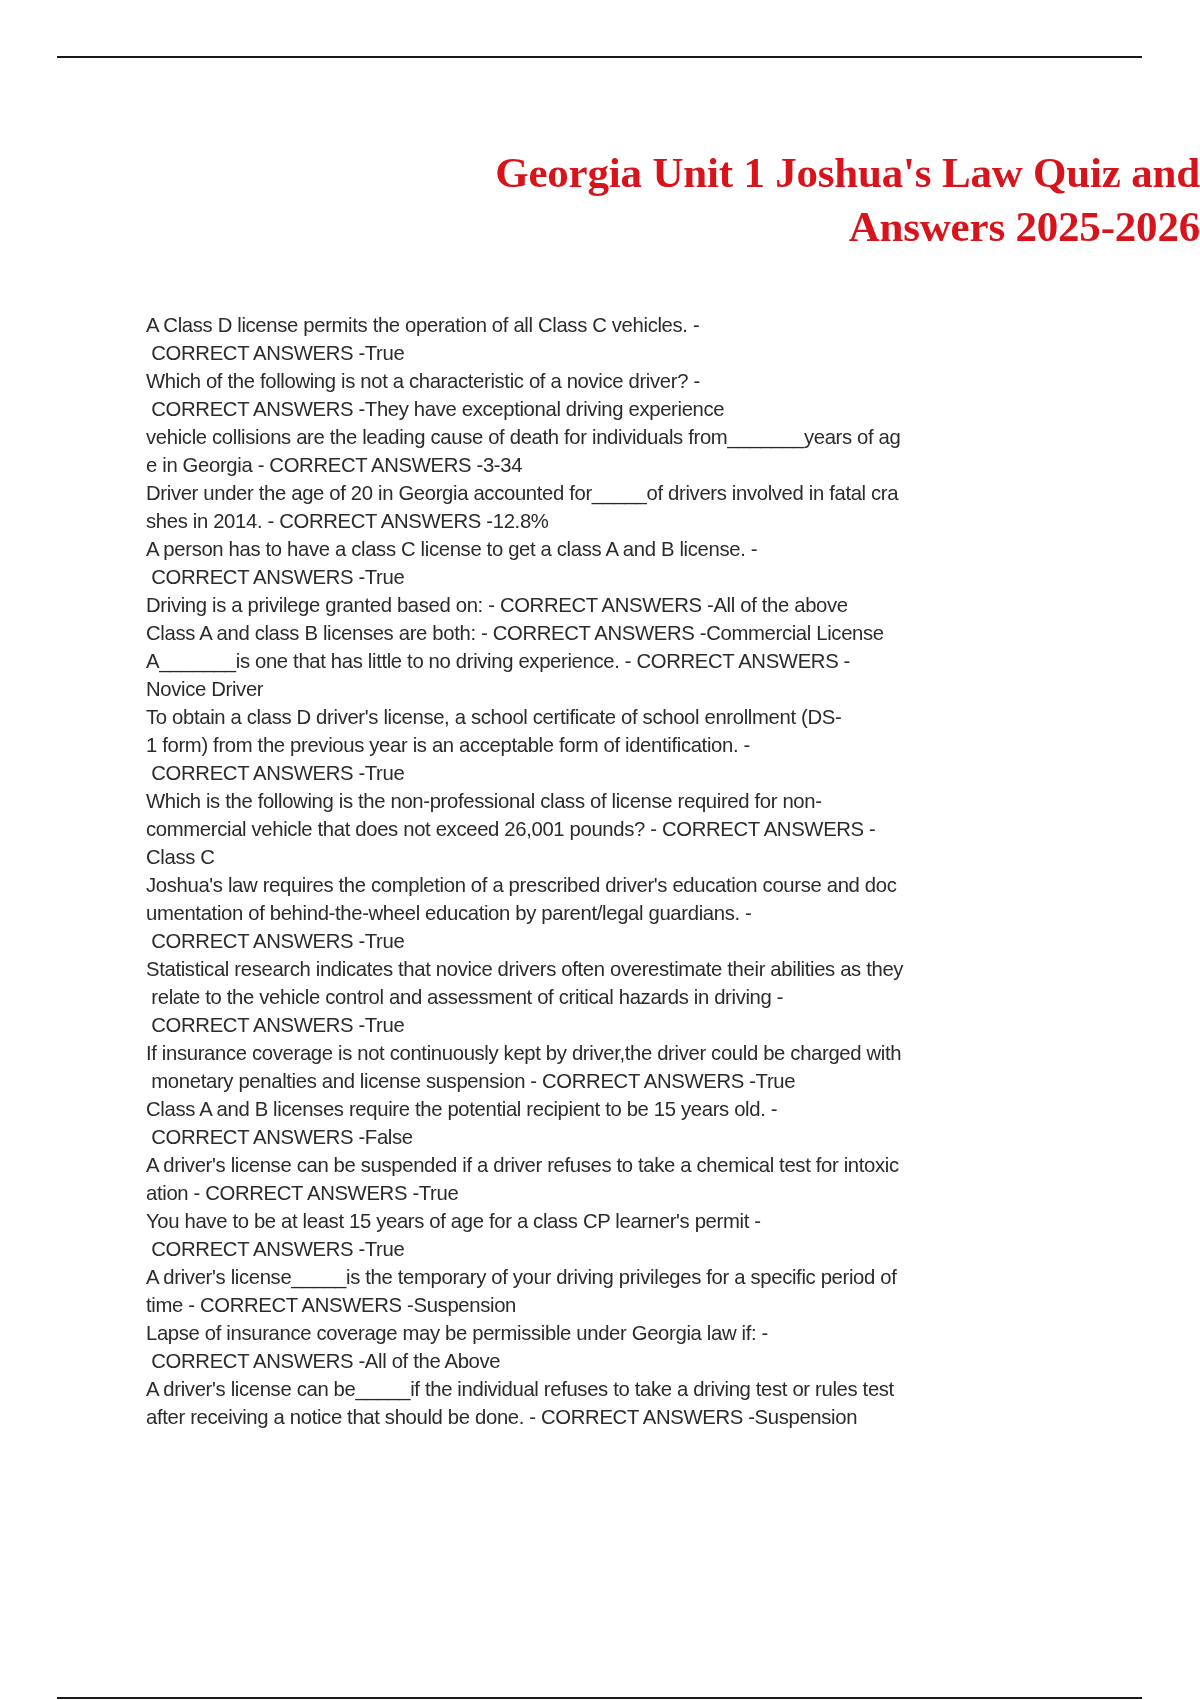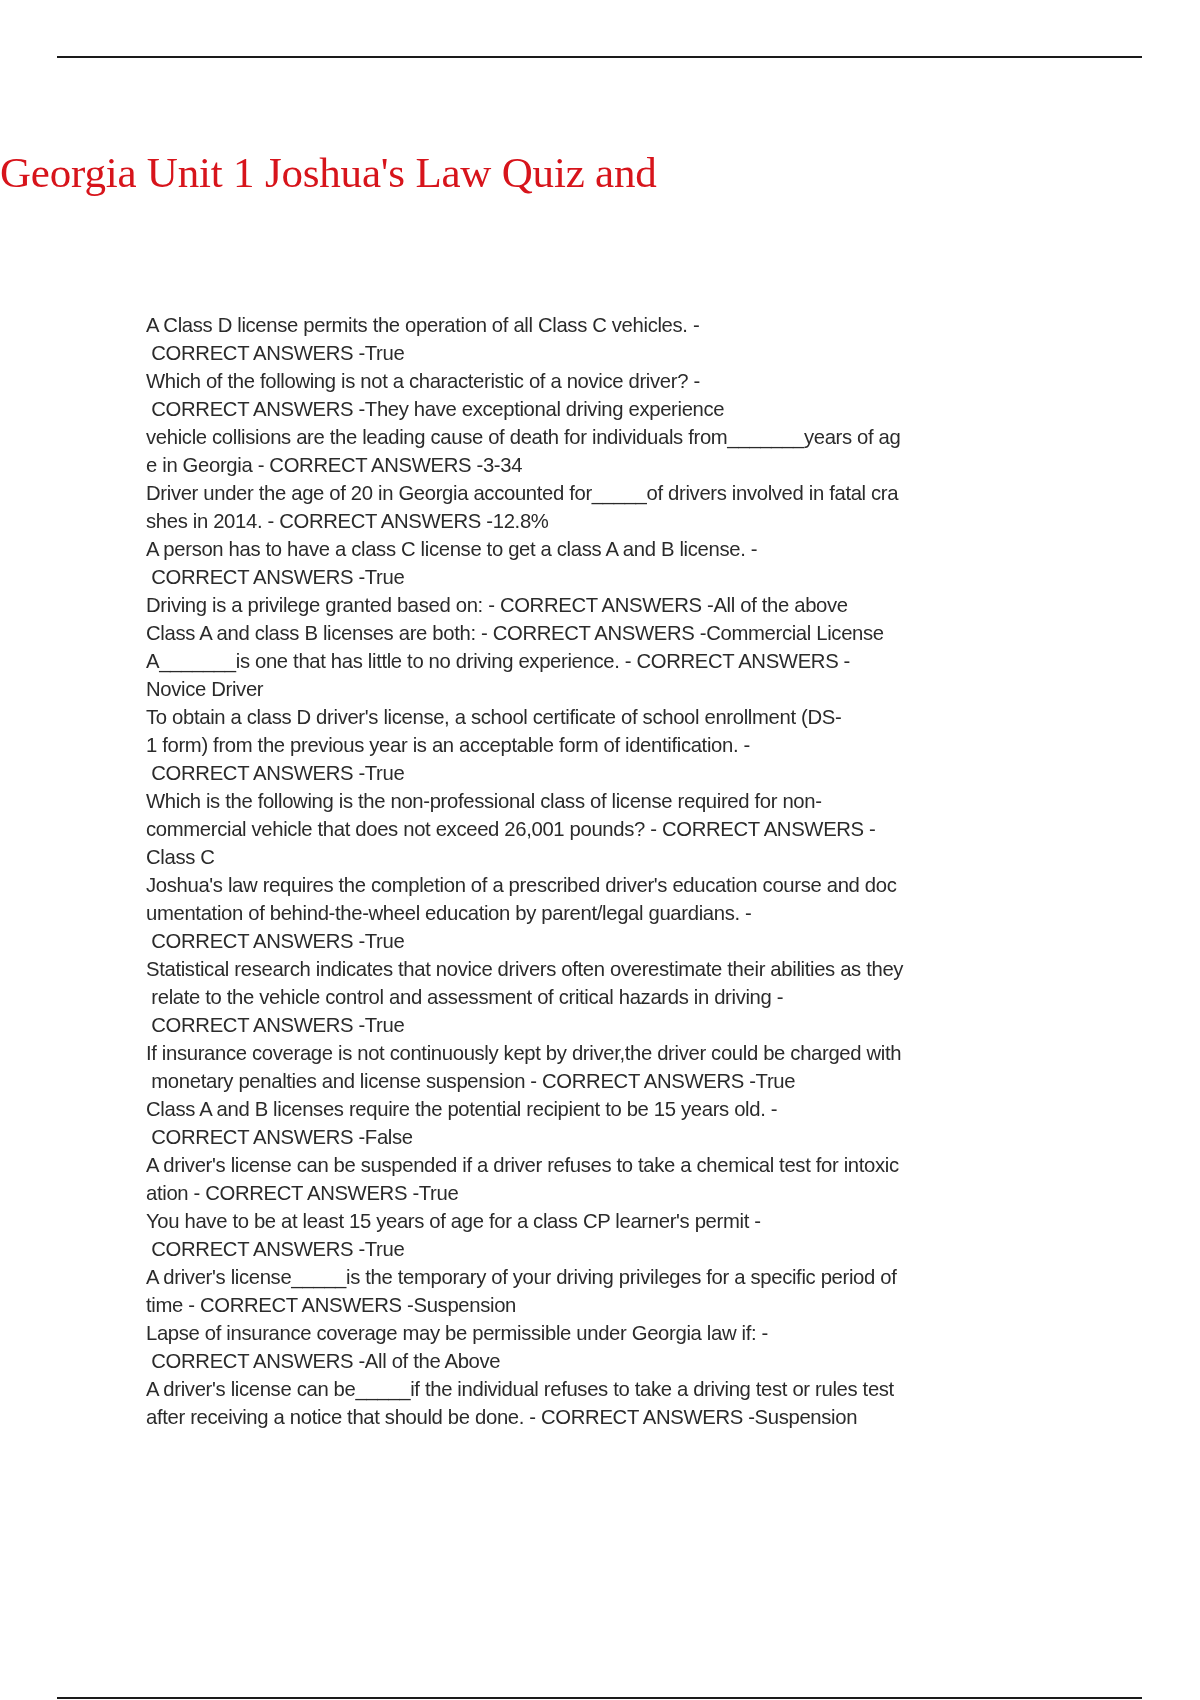--- a/index.html
+++ b/index.html
@@ -22,23 +22,23 @@
     }
     .rule-top { top: 56px; }
     .rule-bottom { top: 1697px; }
 
     .title {
       position: absolute;
       top: 146px;
       left: 0;
       width: 1200px;
       margin: 0;
-      text-align: left;
+      text-align: right;
       font-family: "Liberation Serif", "DejaVu Serif", serif;
-      font-weight: normal;
+      font-weight: bold;
       font-size: 43px;
       line-height: 54px;
       color: #d7141b;
       letter-spacing: -0.2px;
     }
     .title span { display: block; }
 
     .qa-body {
       position: absolute;
       top: 311px;
@@ -58,20 +58,21 @@
       height: 28px;
     }
   </style>
 </head>
 <body>
 
 <div class="rule rule-top"></div>
 
 <h1 class="title">
   <span>Georgia Unit 1 Joshua's Law Quiz and</span>
+  <span>Answers 2025-2026</span>
 </h1>
 
 <div class="qa-body" id="qa-body">
     <div>
       <span class="qa-line">A Class D license permits the operation of all Class C vehicles. -</span>
       <span class="qa-line"> CORRECT ANSWERS -True</span>
     </div>
     <div>
       <span class="qa-line">Which of the following is not a characteristic of a novice driver? -</span>
       <span class="qa-line"> CORRECT ANSWERS -They have exceptional driving experience</span>

